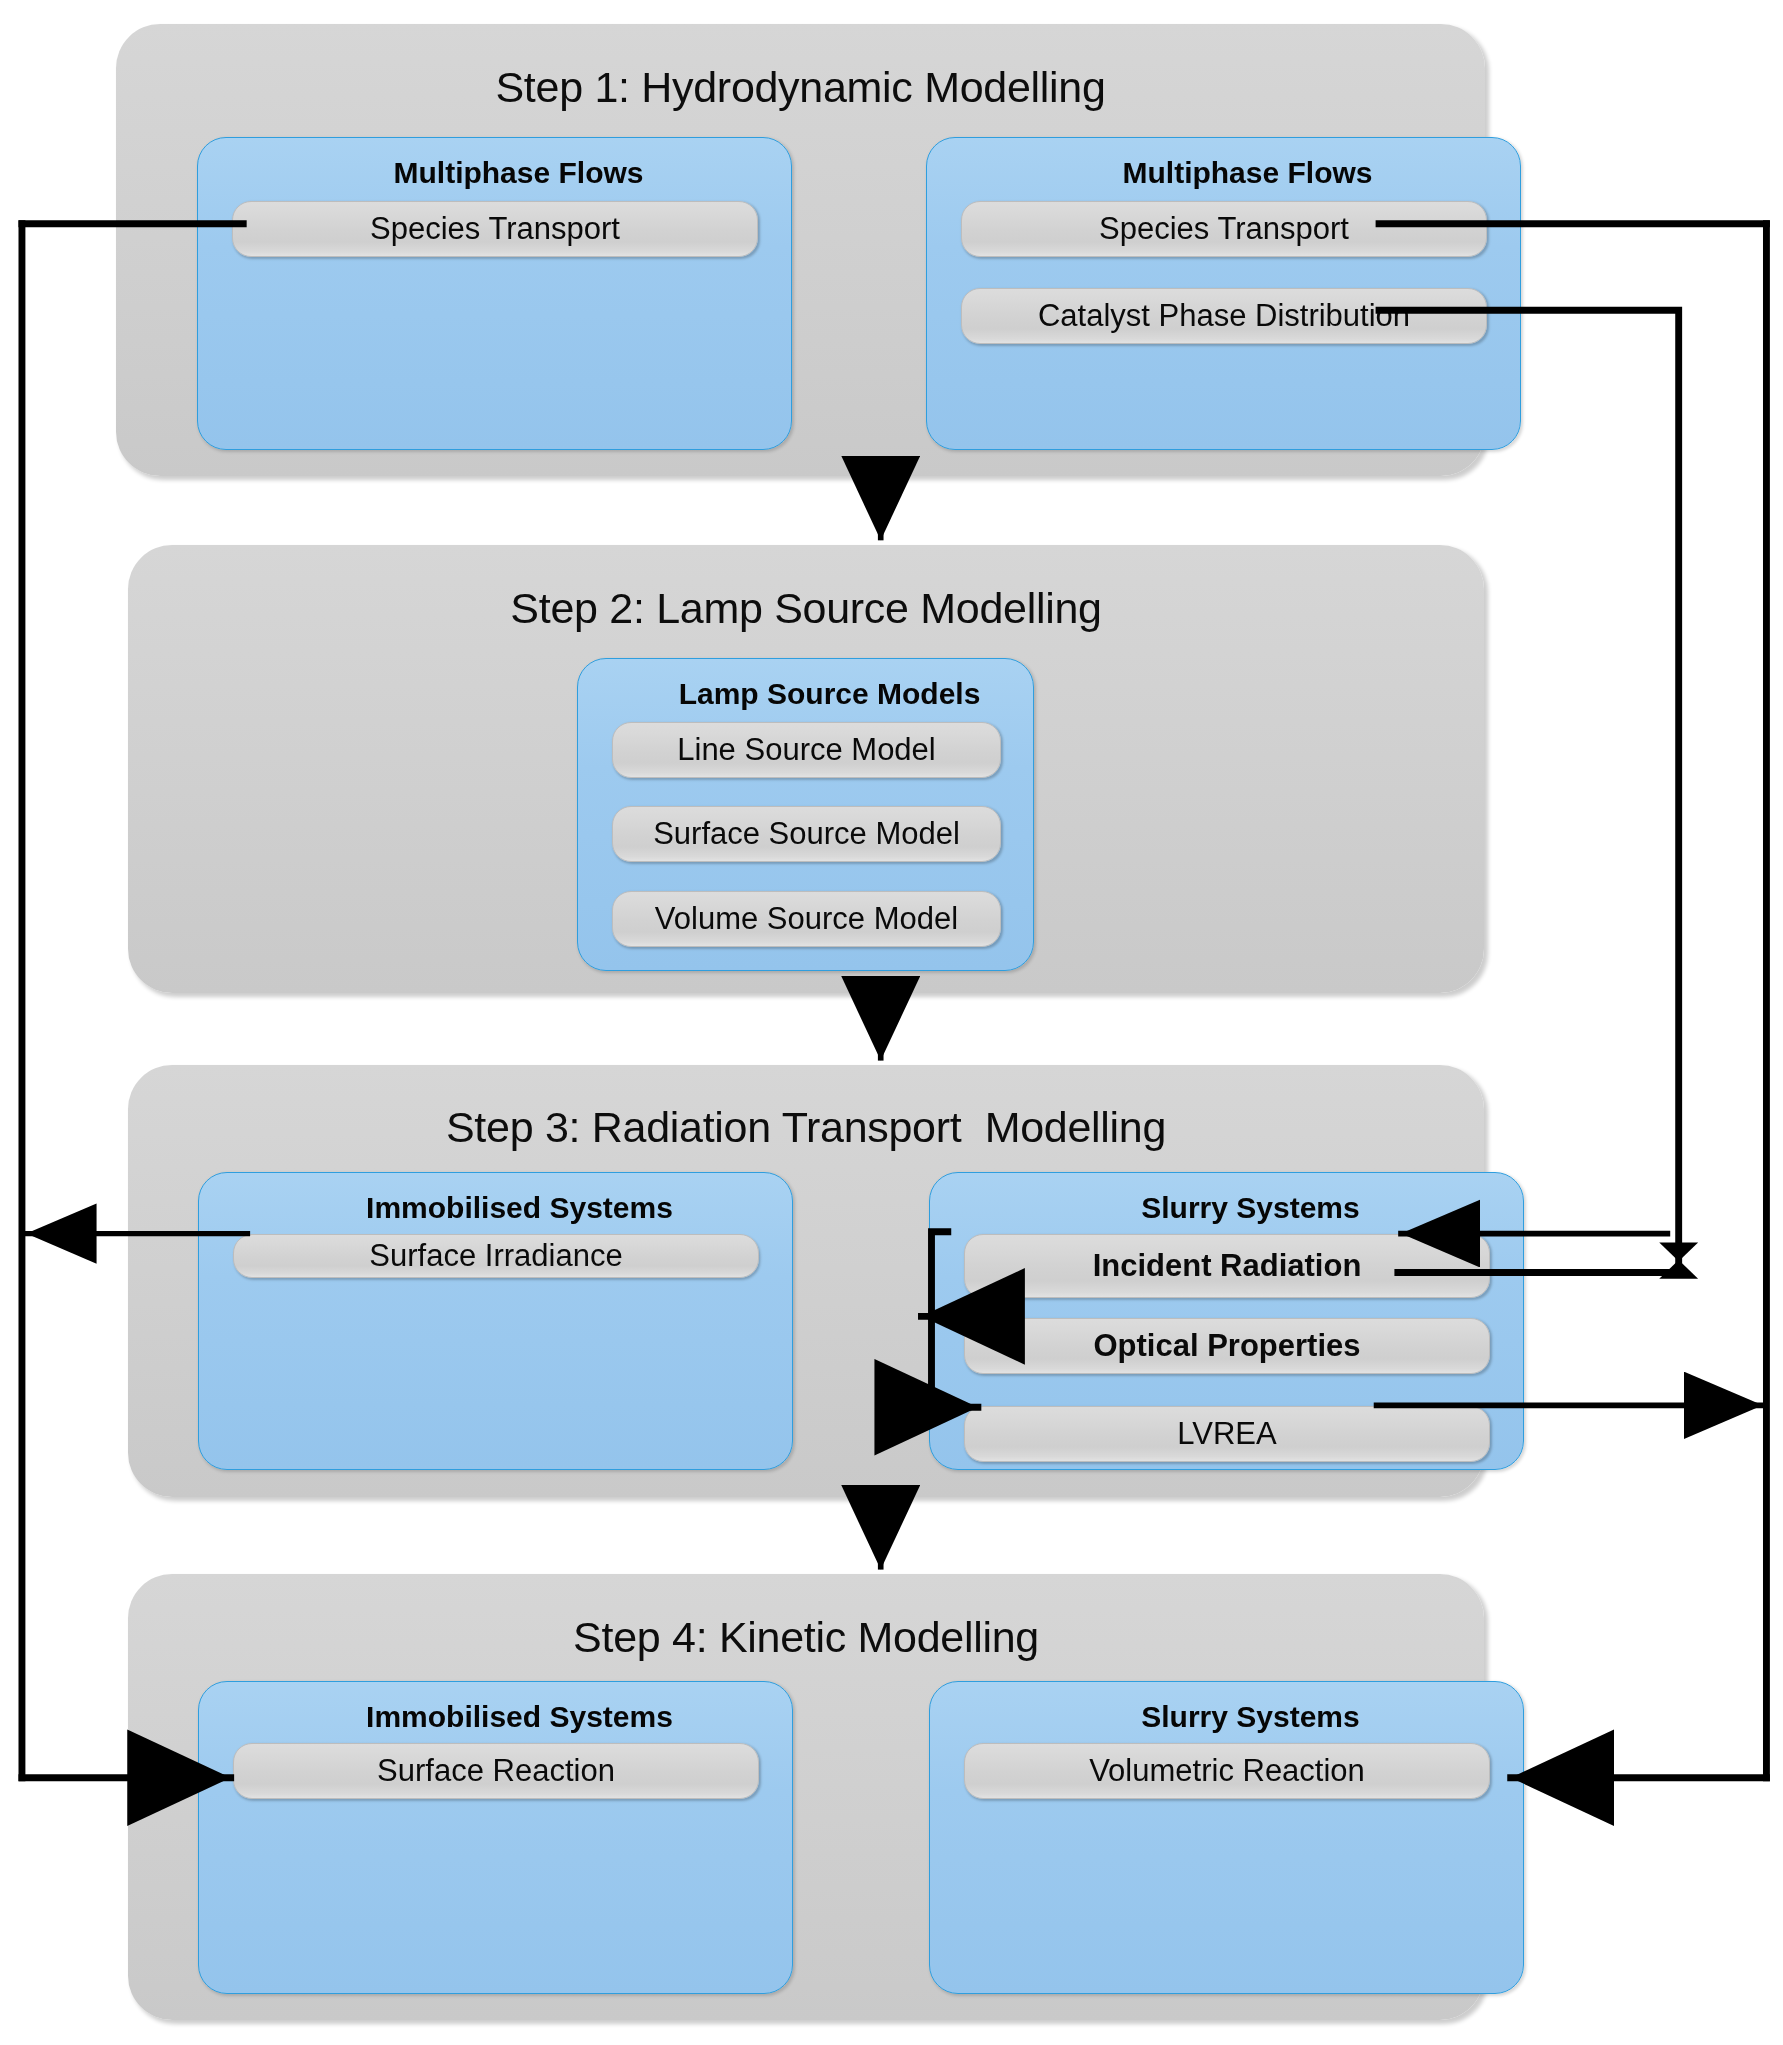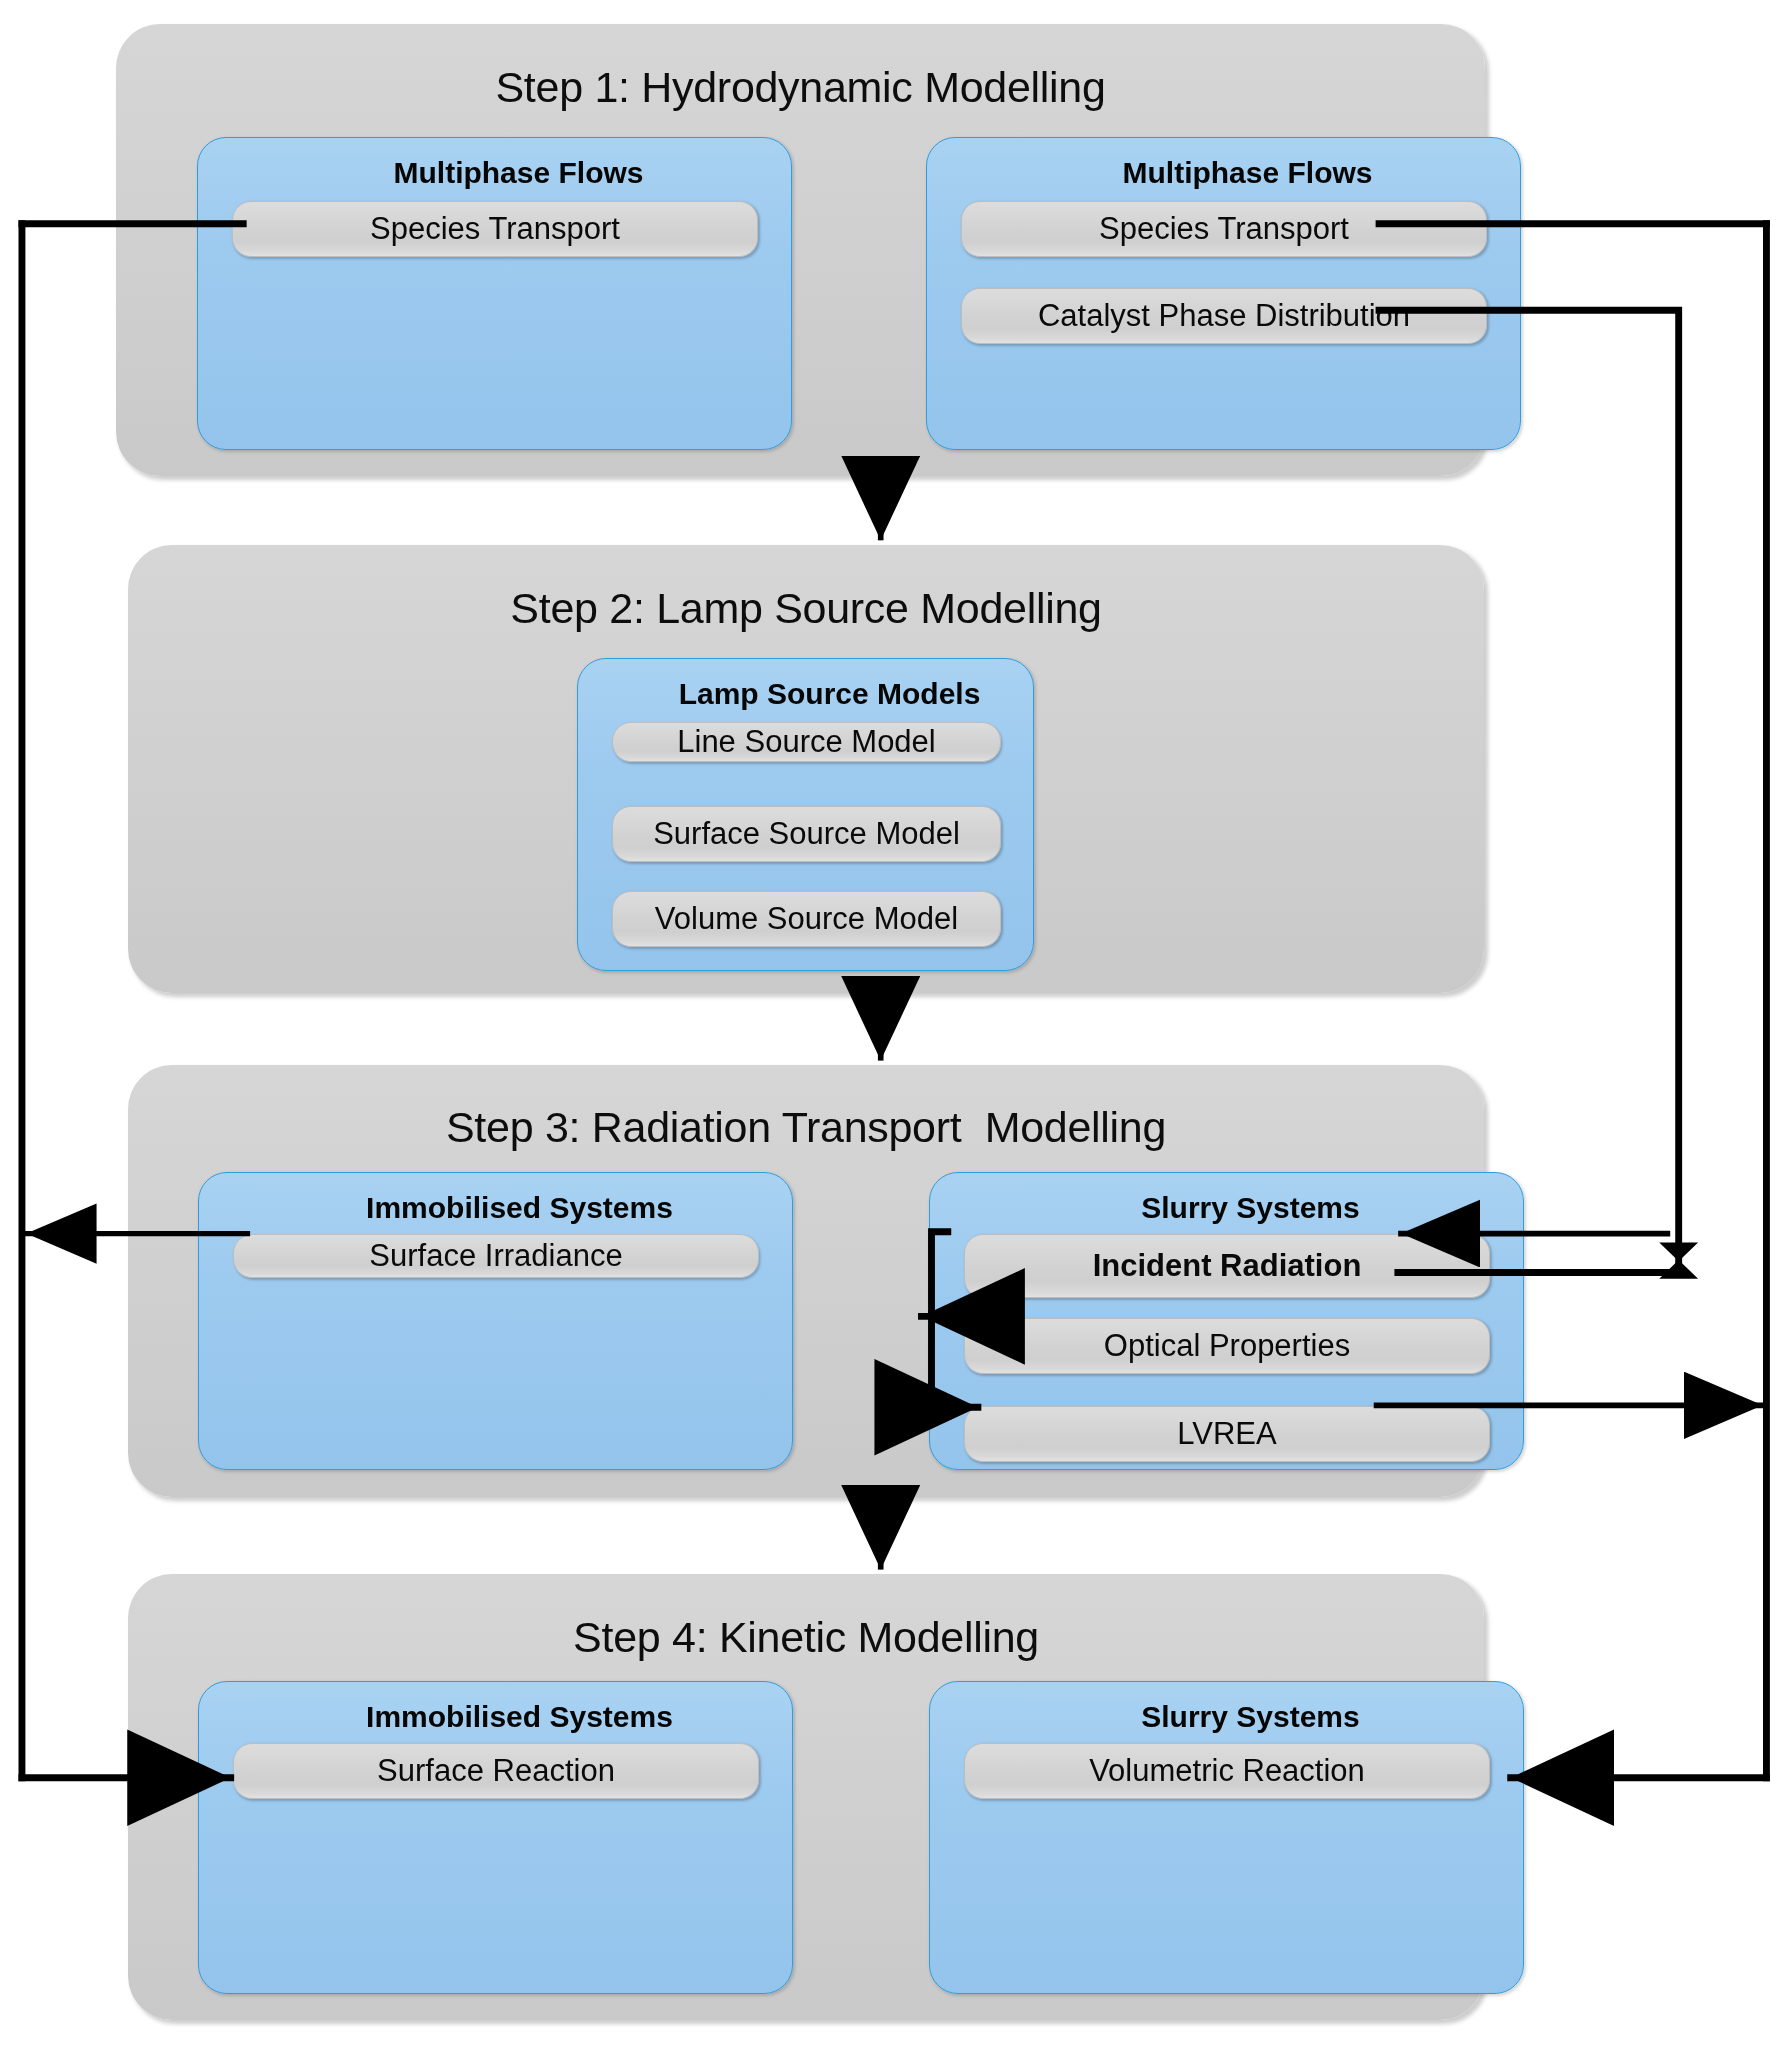--- a/index.html
+++ b/index.html
@@ -105,38 +105,38 @@
       <div class="pill" style="left:34px; top:63px; width:526px; height:56px;">Species Transport</div>
       <div class="pill" style="left:34px; top:150px; width:526px; height:56px;">Catalyst Phase Distribution</div>
     </div>
   </div>
 
   <div class="step-box" style="left:128px; top:545px; width:1356px; height:448px;">
     <div class="step-title" style="top:39px;">Step 2: Lamp Source Modelling</div>
 
     <div class="blue-panel" style="left:449px; top:113px; width:457px; height:313px;">
       <div class="panel-title" style="top:17.5px;">Lamp Source Models</div>
-      <div class="pill" style="left:34px; top:63px; width:389px; height:40px;">Line Source Model</div>
+      <div class="pill" style="left:34px; top:63px; width:389px; height:56px;">Line Source Model</div>
       <div class="pill" style="left:34px; top:147px; width:389px; height:56px;">Surface Source Model</div>
       <div class="pill" style="left:34px; top:232px; width:389px; height:56px;">Volume Source Model</div>
     </div>
   </div>
 
   <div class="step-box" style="left:128px; top:1065px; width:1356px; height:432px;">
     <div class="step-title" style="top:38px;text-align:center;">Step 3: Radiation Transport  Modelling</div>
 
     <div class="blue-panel" style="left:70px; top:107px; width:595px; height:298px;">
       <div class="panel-title" style="top:17.5px;">Immobilised Systems</div>
       <div class="pill" style="left:34px; top:61px; width:526px; height:44px;">Surface Irradiance</div>
     </div>
 
     <div class="blue-panel" style="left:801px; top:107px; width:595px; height:298px;">
       <div class="panel-title" style="top:17.5px;">Slurry Systems</div>
       <div class="pill" style="left:34px; top:61px; width:526px; height:64px;font-weight:bold;">Incident Radiation</div>
-      <div class="pill" style="left:34px; top:145px; width:526px; height:56px;">Optical Properties</div>
+      <div class="pill" style="left:34px; top:145px; width:526px; height:56px;font-weight:bold;">Optical Properties</div>
       <div class="pill" style="left:34px; top:233px; width:526px; height:56px;">LVREA</div>
     </div>
   </div>
 
   <div class="step-box" style="left:128px; top:1574px; width:1356px; height:446px;">
     <div class="step-title" style="top:39px;">Step 4: Kinetic Modelling</div>
 
     <div class="blue-panel" style="left:70px; top:107px; width:595px; height:313px;">
       <div class="panel-title" style="top:17.5px;">Immobilised Systems</div>
       <div class="pill" style="left:34px; top:61px; width:526px; height:56px;">Surface Reaction</div>

